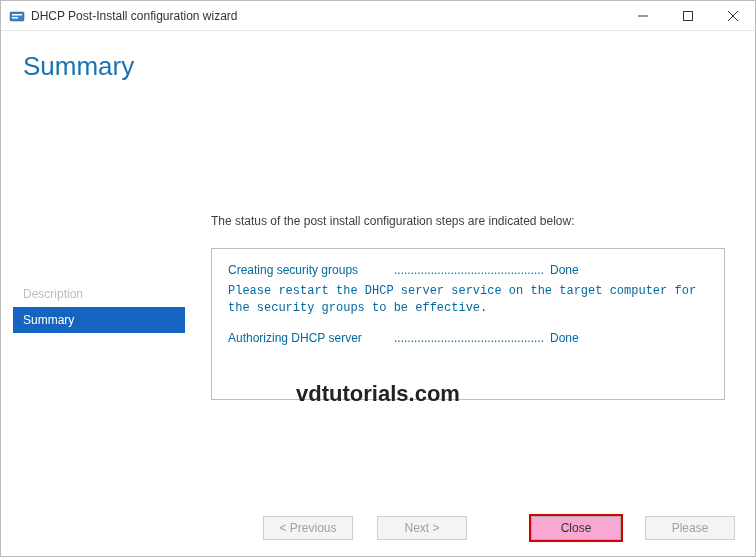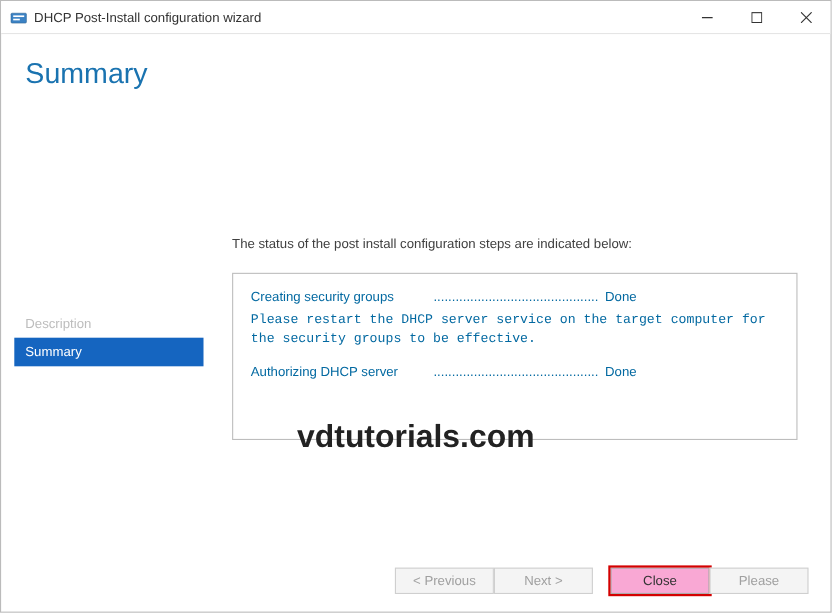--- a/index.html
+++ b/index.html
@@ -122,30 +122,30 @@
       margin: 6px 0 14px 0;
       line-height: 1.4;
       font-family: Liberation Mono, monospace;
     }
     .watermark {
       position: absolute;
       left: 0;
       right: 0;
       top: 380px;
       text-align: center;
-      font-size: 29px;
+      font-size: 22px;
       font-weight: 600;
       color: #222;
       pointer-events: none;
     }
     .footer {
       padding: 12px 20px 16px 20px;
       display: flex;
       justify-content: flex-end;
-      gap: 0;
+      gap: 24px;
     }
     .btn {
       min-width: 90px;
       height: 24px;
       font-size: 12px;
       border: 1px solid #ababab;
       background: #f9a8d4;
       color: #333;
       cursor: pointer;
     }

